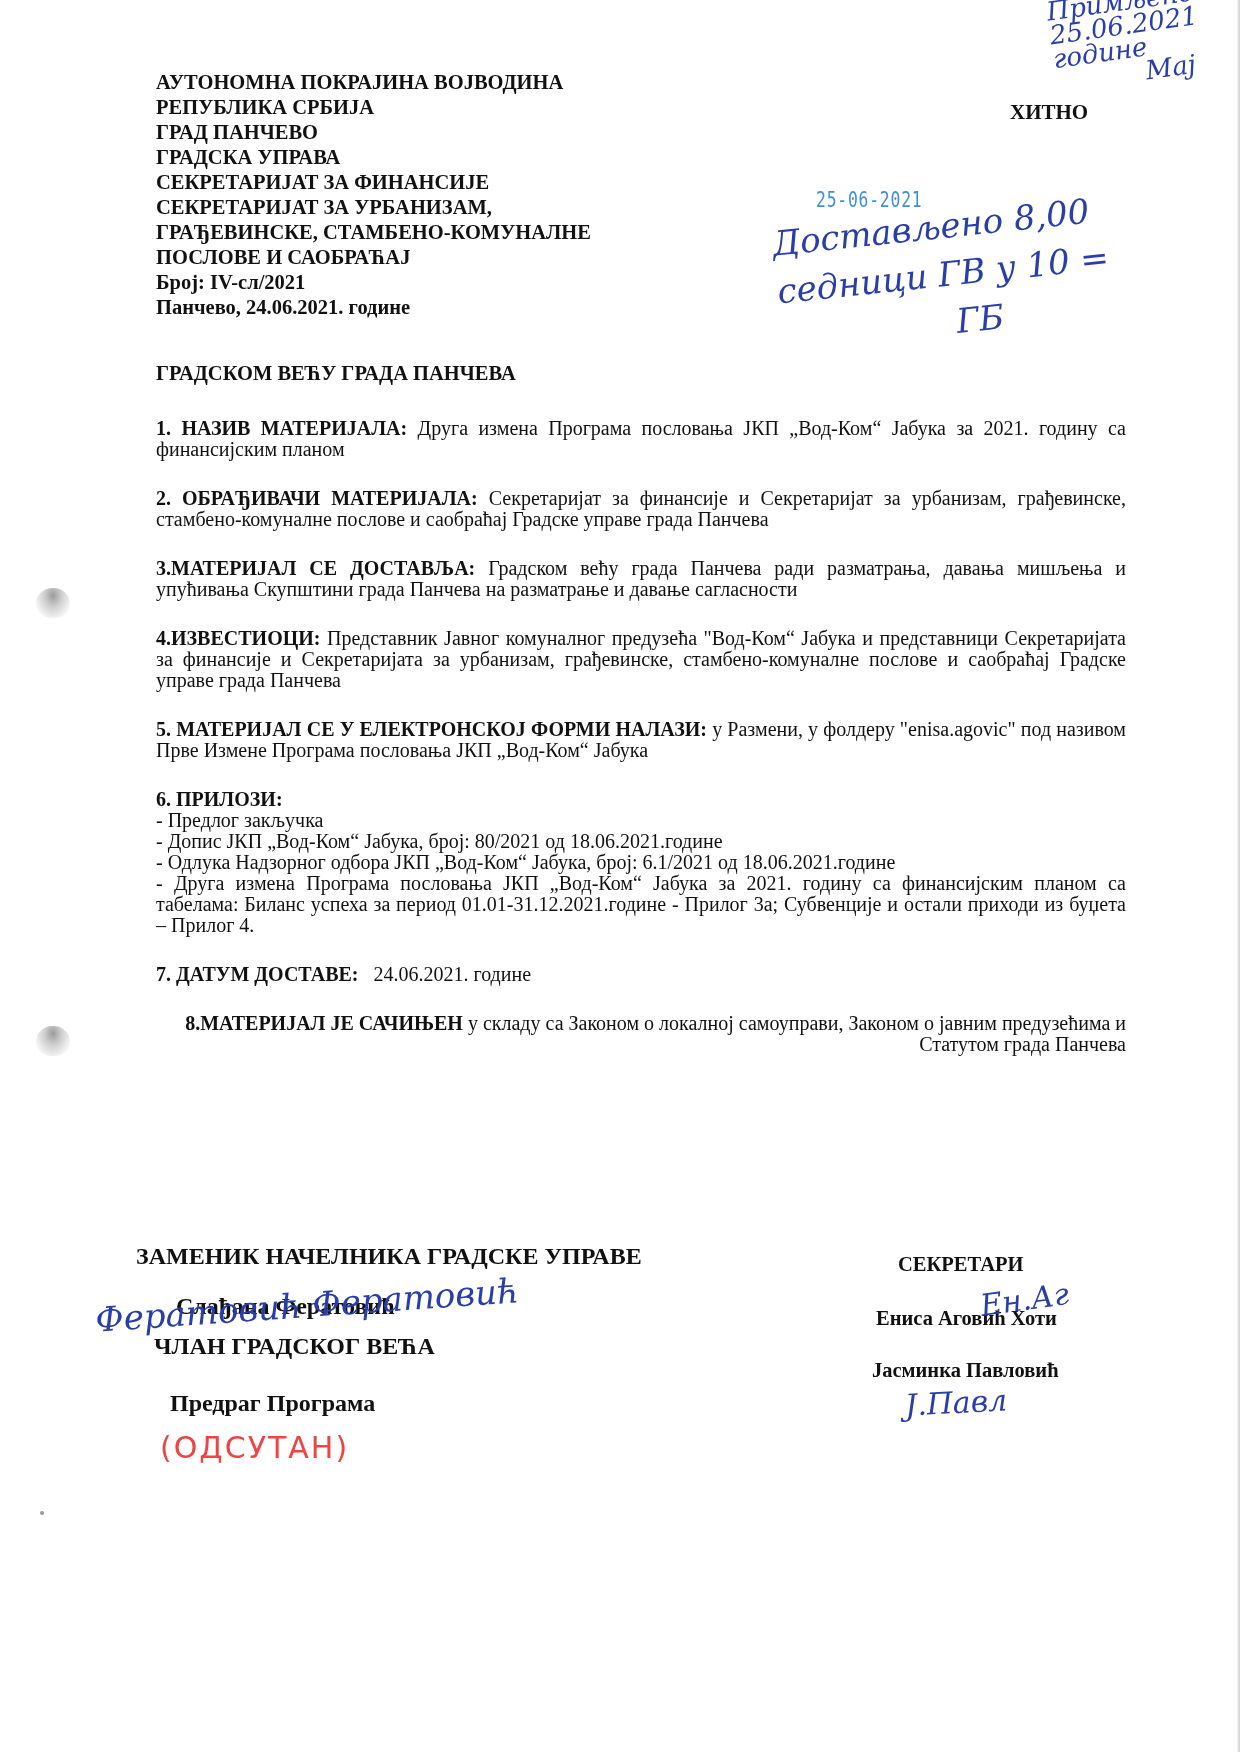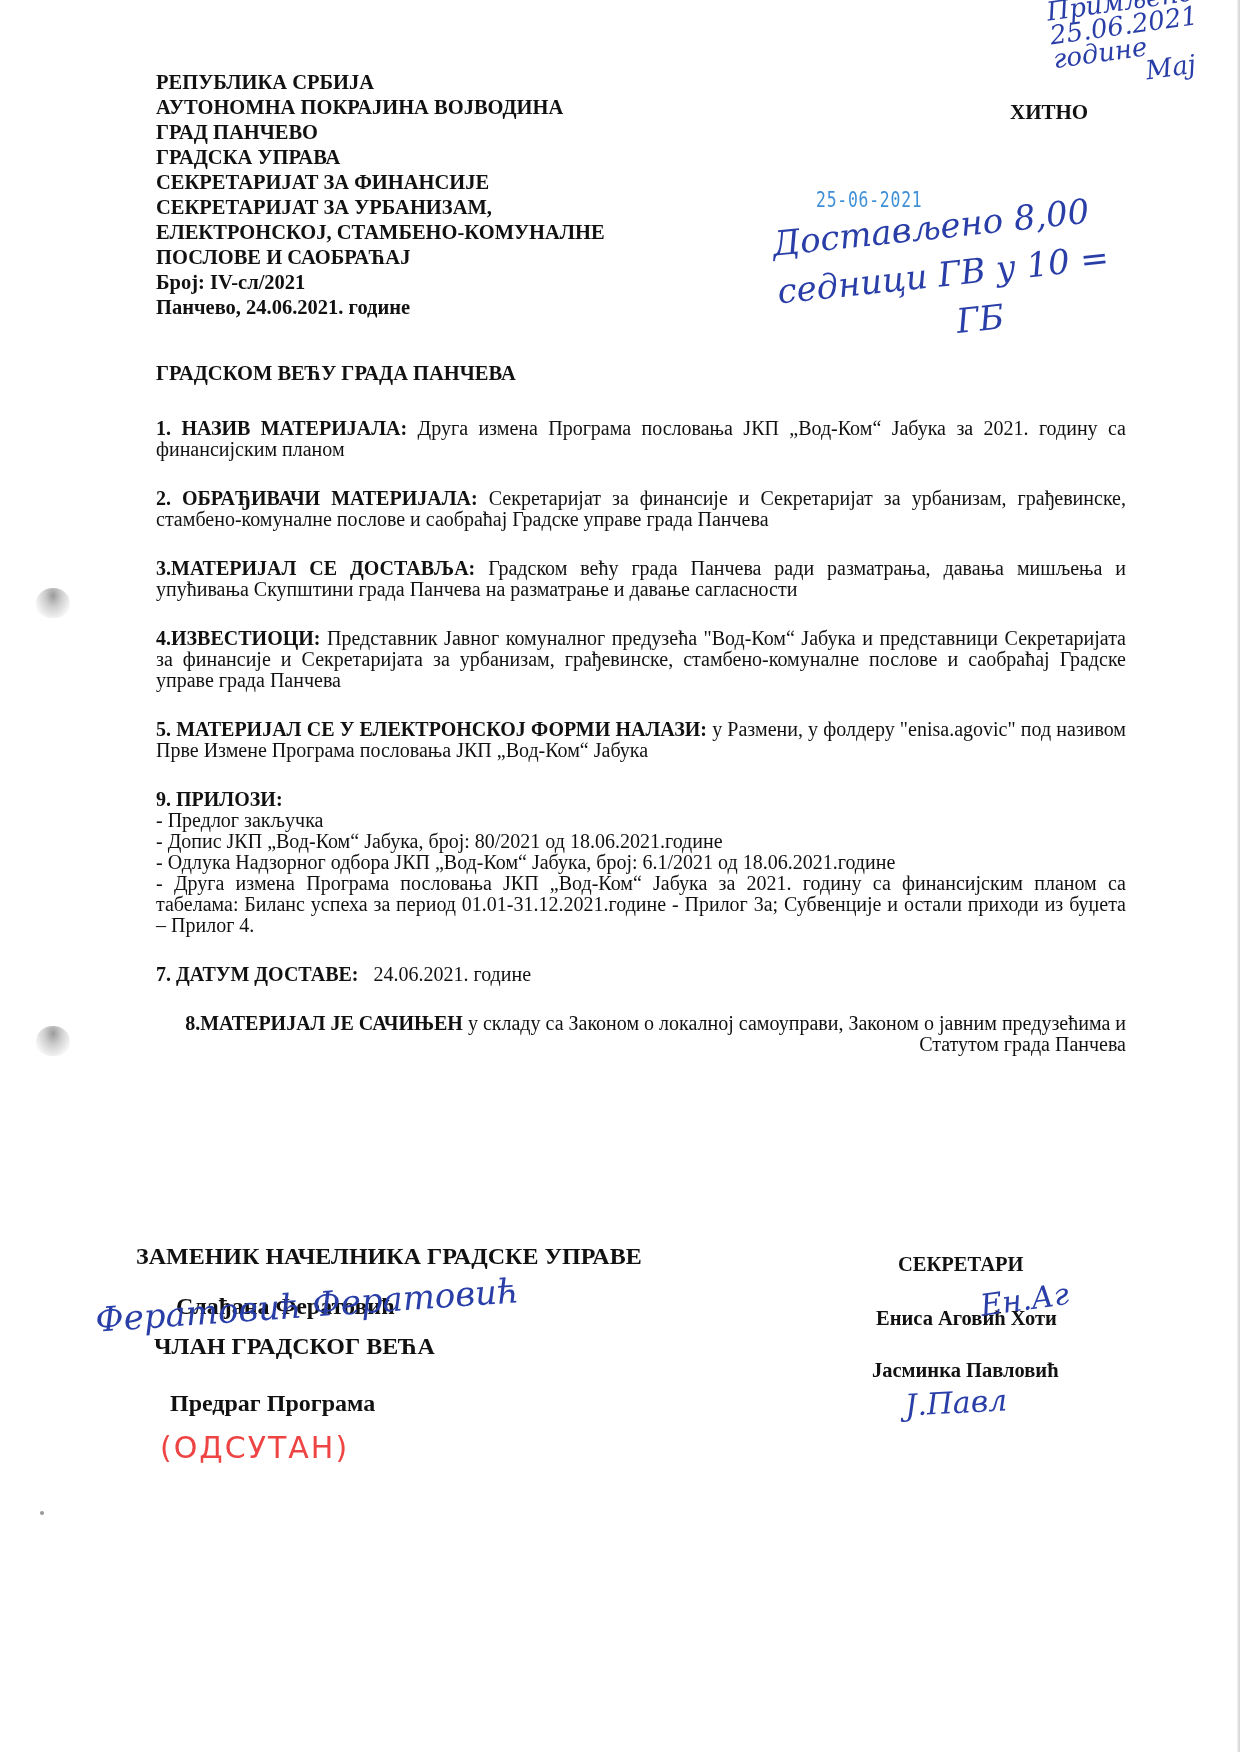--- a/index.html
+++ b/index.html
@@ -56,27 +56,27 @@
 </style>
 </head>
 <body>
 
 <div class="page-edge"></div>
 <div class="punch-hole" style="left:36px; top:588px;"></div>
 <div class="punch-hole" style="left:36px; top:1026px;"></div>
 <div class="margin-mark"></div>
 
 <div class="header-block">
+  <div>АУТОНОМНА ПОКРАЈИНА ВОЈВОДИНА</div>
   <div>РЕПУБЛИКА СРБИЈА</div>
-  <div>АУТОНОМНА ПОКРАЈИНА ВОЈВОДИНА</div>
   <div>ГРАД ПАНЧЕВО</div>
   <div>ГРАДСКА УПРАВА</div>
   <div>СЕКРЕТАРИЈАТ ЗА ФИНАНСИЈЕ</div>
   <div>СЕКРЕТАРИЈАТ ЗА УРБАНИЗАМ,</div>
-  <div>ЕЛЕКТРОНСКОЈ, СТАМБЕНО-КОМУНАЛНЕ</div>
+  <div>ГРАЂЕВИНСКЕ, СТАМБЕНО-КОМУНАЛНЕ</div>
   <div>ПОСЛОВЕ И САОБРАЋАЈ</div>
   <div>Број: IV-сл/2021</div>
   <div>Панчево, 24.06.2021. године</div>
 </div>
 
 <div class="urgent">ХИТНО</div>
 
 <div class="handwriting hw-receipt">
   <div>Примљено</div>
   <div>25.06.2021</div>
@@ -104,21 +104,21 @@
   <p class="section">
     <b>3.МАТЕРИЈАЛ СЕ ДОСТАВЉА:</b><span> Градском већу града Панчева ради разматрања, давања мишљења и упућивања Скупштини града Панчева на разматрање и давање сагласности</span>
   </p>
   <p class="section">
     <b>4.ИЗВЕСТИОЦИ:</b><span> Представник Јавног комуналног предузећа "Вод-Ком“ Јабука и представници Секретаријата за финансије и  Секретаријата за урбанизам, грађевинске, стамбено-комуналне послове и саобраћај Градске управе града Панчева</span>
   </p>
   <p class="section">
     <b>5. МАТЕРИЈАЛ СЕ У ЕЛЕКТРОНСКОЈ ФОРМИ НАЛАЗИ:</b><span> у Размени, у фолдеру "enisa.agovic" под називом Прве Измене Програма пословања ЈКП „Вод-Ком“ Јабука</span>
   </p>
   <div class="attachments">
-    <b>9. ПРИЛОЗИ:</b>
+    <b>6. ПРИЛОЗИ:</b>
     <div class="item">- Предлог закључка</div>
     <div class="item">- Допис ЈКП „Вод-Ком“ Јабука, број: 80/2021 од 18.06.2021.године</div>
     <div class="item">- Одлука Надзорног одбора ЈКП „Вод-Ком“ Јабука, број: 6.1/2021 од 18.06.2021.године</div>
     <div class="item">- Друга измена Програма пословања ЈКП „Вод-Ком“ Јабука за 2021. годину са финансијским планом са табелама: Биланс успеха за период 01.01-31.12.2021.године - Прилог 3а; Субвенције и остали приходи из буџета – Прилог 4.</div>
   </div>
   <p class="section date-section">
     <b>7. ДАТУМ ДОСТАВЕ:</b><span style="white-space:pre">   24.06.2021. године</span>
   </p>
   <p class="section" style="text-align:right">
     <b>8.МАТЕРИЈАЛ ЈЕ САЧИЊЕН</b><span> у складу са  Законом о локалној самоуправи, Законом о јавним предузећима и Статутом града Панчева</span>

